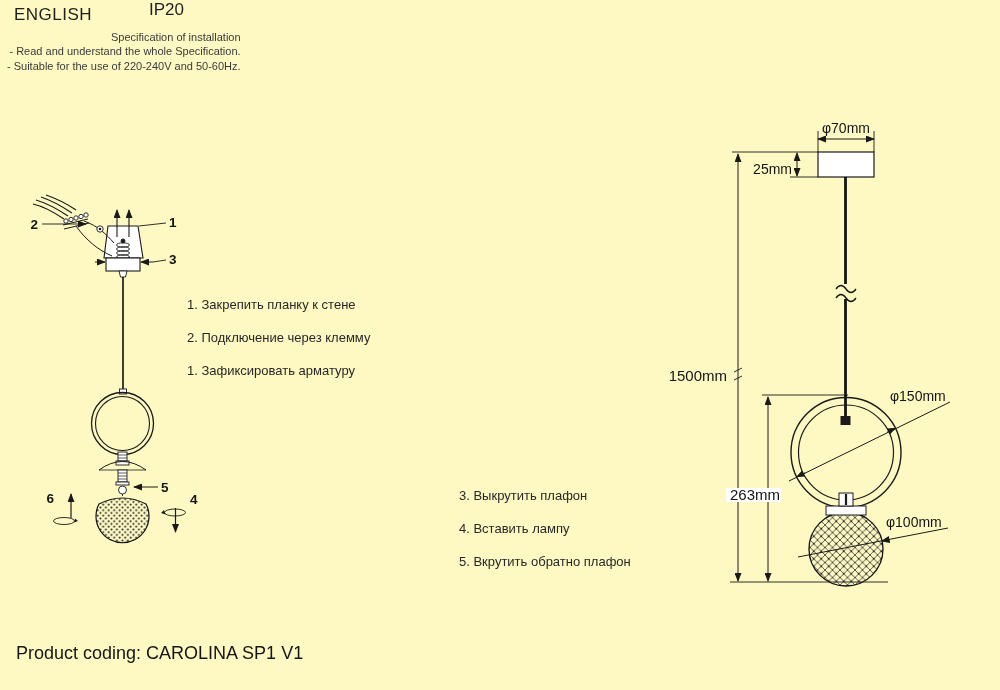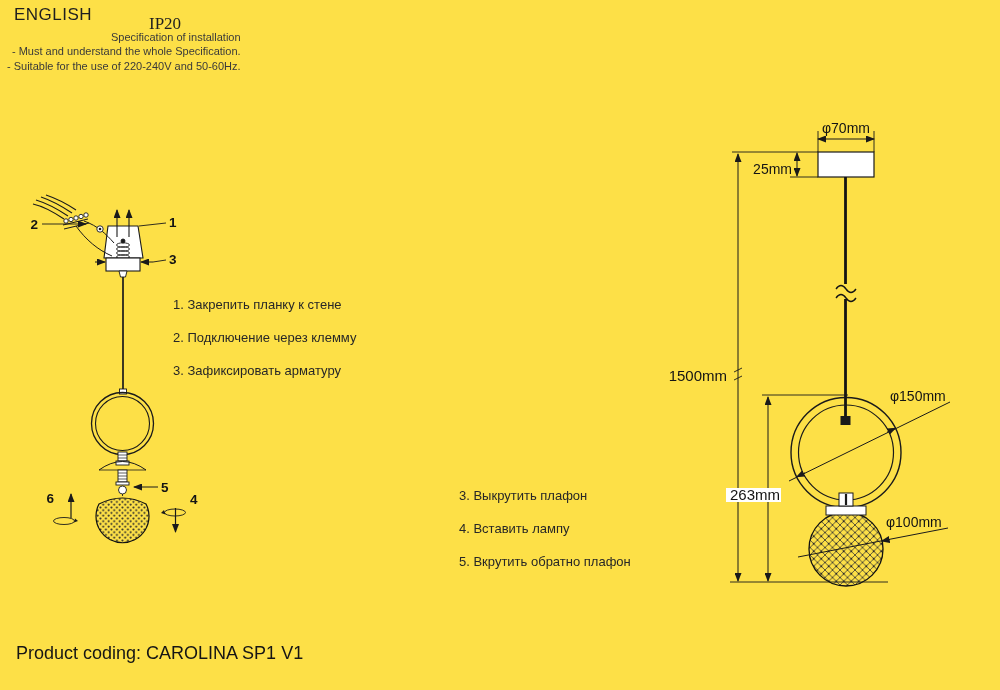--- a/index.html
+++ b/index.html
@@ -1,47 +1,47 @@
 <!DOCTYPE html>
 <html><head>
 <meta charset="utf-8">
 <style>
   html,body { margin:0; padding:0; background:#fff; }
   .page {
-    position:relative; width:1000px; height:690px; background:#fde047;
+    position:relative; width:1000px; height:690px; background:#fef9c3;
     font-family:"Liberation Sans", sans-serif; overflow:hidden; color:#1a1a1a;
   }
   .hdr-lang { position:absolute; left:14px; top:5px; font-size:17px; letter-spacing:.5px; color:#1f1f1f; }
-  .hdr-ip   { position:absolute; left:149px; top:14px; font-size:17px; color:#1f1f1f;font-family:Liberation Serif, serif; }
+  .hdr-ip   { position:absolute; left:149px; top:0; font-size:17px; color:#1f1f1f; }
   .spec { position:absolute; left:7px; top:30px; font-size:11px; line-height:14.4px; color:#3a3a3a; white-space:nowrap; }
   .spec div { height:14.4px;text-align:right; }
   .steps { position:absolute; font-size:13px; color:#272727; white-space:nowrap; }
   .steps .step { height:13px; margin-bottom:20px; }
-  .steps-mount { left:173px; top:297px; }
+  .steps-mount { left:187px; top:297px; }
   .steps-lamp  { left:459px; top:488px; }
   .footer { position:absolute; left:16px; top:643px; width:1000px; text-align:left; font-size:18px; color:#151515; }
   svg { position:absolute; }
   .svg-left  { left:0;   top:190px; }
   .svg-right { left:655px; top:105px; }
   svg text { font-family:"Liberation Sans", sans-serif; fill:#141414; }
   .partnum { font-size:13.5px; font-weight:600; }
   .dim14 { font-size:14px; }
   .dim15 { font-size:15px; }
 </style>
 </head>
 <body>
 
 <div class="page">
 
   <div class="hdr-lang">ENGLISH</div>
   <div class="hdr-ip">IP20</div>
 
   <div class="spec">
     <div>Specification of installation</div>
-    <div>- Must and understand the whole Specification.</div>
+    <div>- Read and understand the whole Specification.</div>
     <div>- Suitable for the use of 220-240V and 50-60Hz.</div>
   </div>
 
   <svg class="svg-left" width="230" height="370" viewBox="0 190 230 370">
     <defs>
       <marker id="ahl" markerWidth="9" markerHeight="7" refX="8" refY="3.5" orient="auto-start-reverse" markerUnits="userSpaceOnUse">
         <path d="M0,0 L9,3.5 L0,7 Z" fill="#1a1a1a"></path>
       </marker>
       <pattern id="pat-dots" width="5.5" height="5.5" patternUnits="userSpaceOnUse">
         <circle cx="1.4" cy="1.4" r="1.05" fill="#2a2a2a"></circle>
@@ -136,21 +136,21 @@
 
     <text x="190" y="504" class="partnum">4</text>
     <ellipse cx="175" cy="512.5" rx="10.5" ry="3.5" fill="none" stroke="#1a1a1a" stroke-width=".9"></ellipse>
     <polygon points="164,510 161,513 165.5,514.5" fill="#1a1a1a"></polygon>
     <line x1="175.5" y1="508" x2="175.5" y2="532" stroke="#1a1a1a" stroke-width="1.2" marker-end="url(#ahl)"></line>
   </svg>
 
   <div class="steps steps-mount">
     <div class="step">1. Закрепить планку к стене</div>
     <div class="step">2. Подключение через клемму</div>
-    <div class="step">3. Зафиксировать арматуру</div>
+    <div class="step">1. Зафиксировать арматуру</div>
   </div>
 
   <div class="steps steps-lamp">
     <div class="step">3. Выкрутить плафон</div>
     <div class="step">4. Вставить лампу</div>
     <div class="step">5. Вкрутить обратно плафон</div>
   </div>
 
   <svg class="svg-right" width="325" height="500" viewBox="655 105 325 500">
     <defs>

